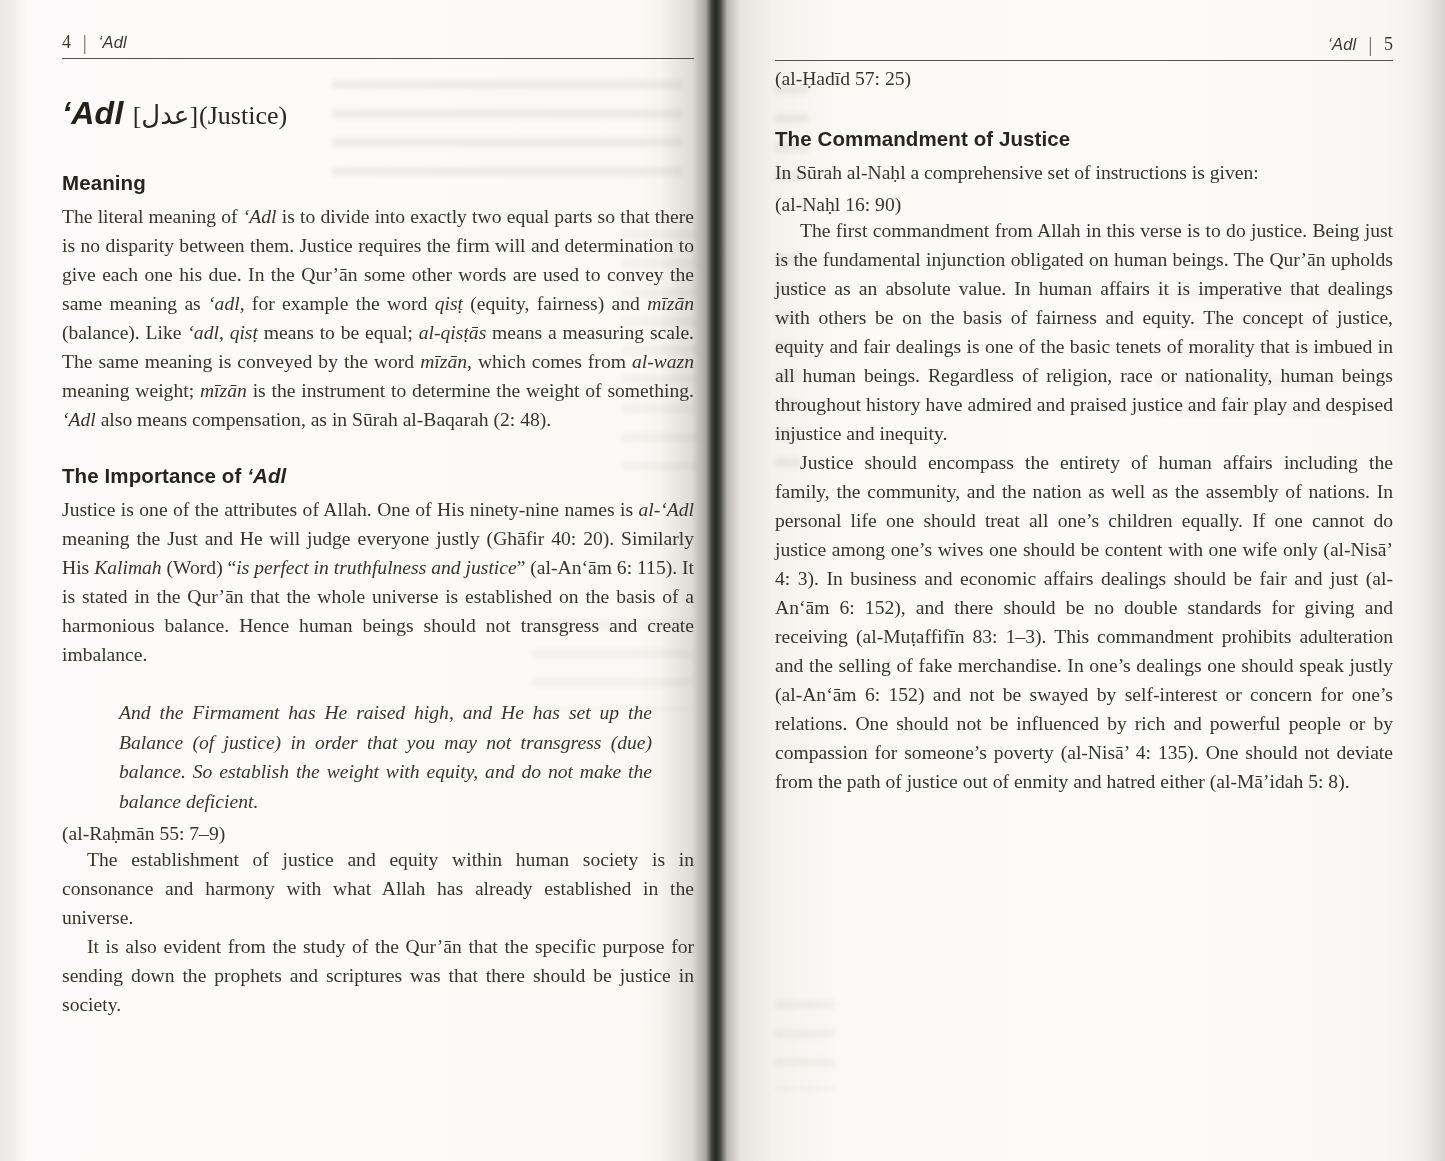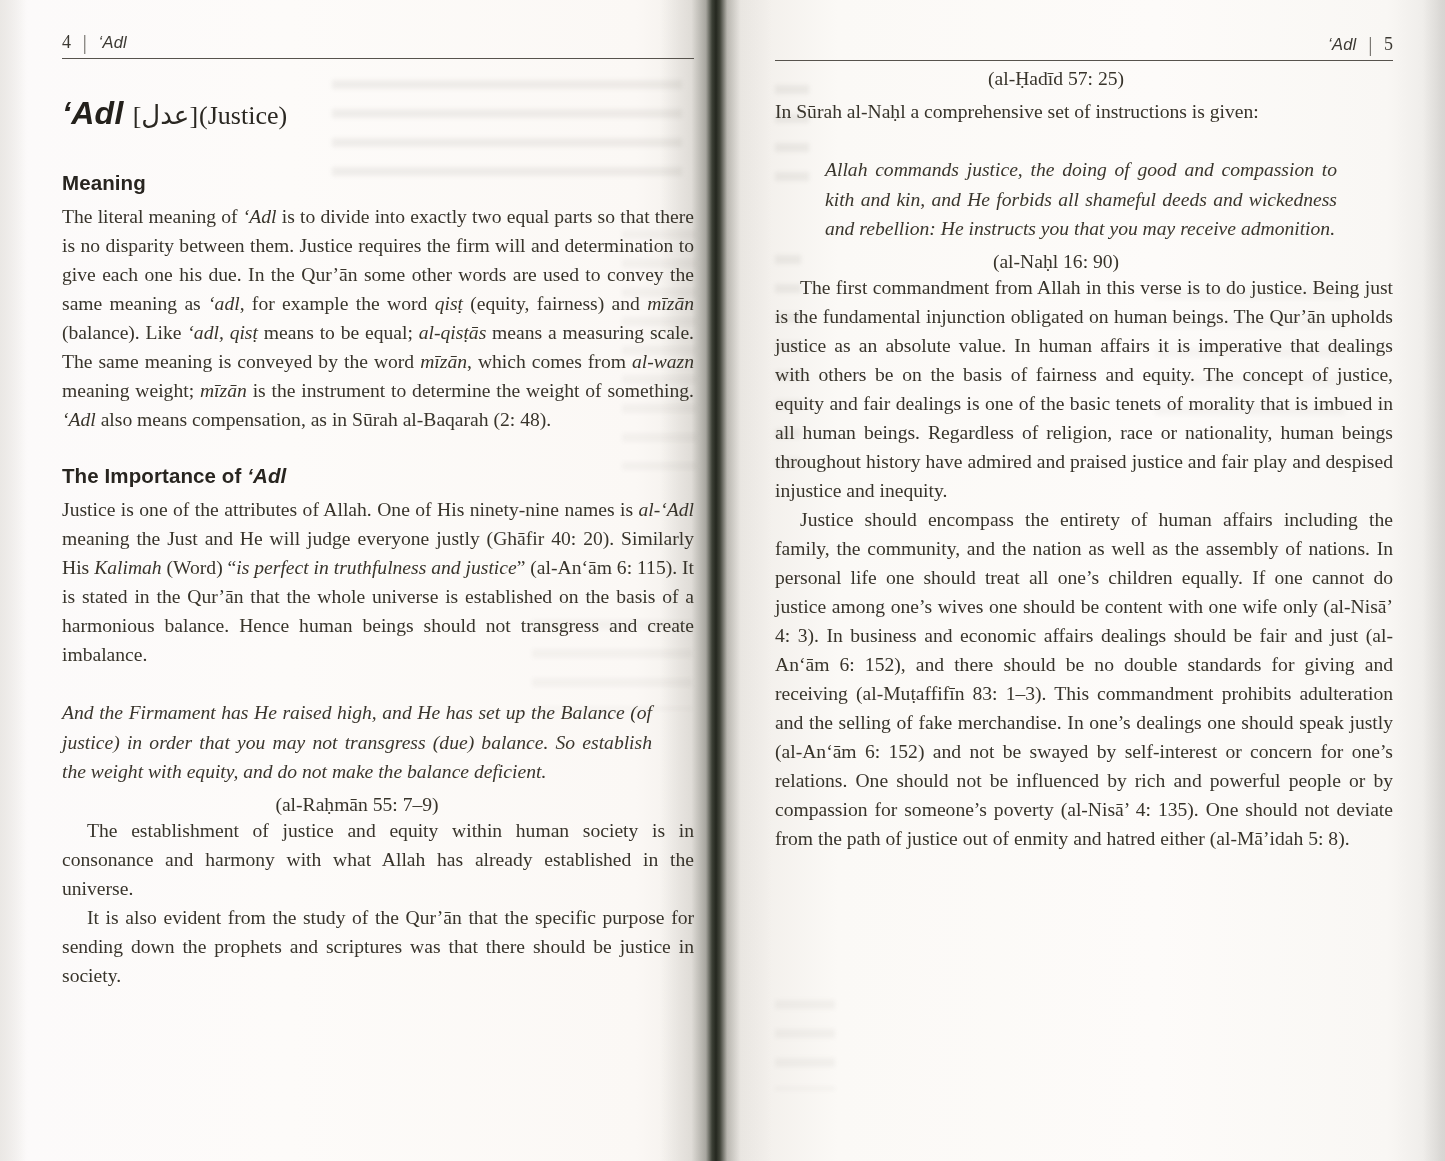--- a/index.html
+++ b/index.html
@@ -57,26 +57,26 @@
   .sec-head .it { font-style: italic; }
 
   p.body {
     font-size: 19.6px; line-height: 29px; text-align: justify;
     color: #38342b; margin-top: 7px;
   }
   p.body .it { font-style: italic; }
   p.indent { text-indent: 25px; margin-top: 0; }
 
   .quote {
-    margin-top: 29px; margin-right: 42px;
+    margin-top: 29px; margin-left: 57px; margin-right: 42px;
     font-style: italic; font-size: 19.6px; line-height: 29.5px;
     text-align: justify; color: #3a362d;
   }
   .citation {
-    margin-top: 7px; margin-right: 42px; text-align: center;
+    margin-top: 7px; margin-right: 42px; text-align: left;
     font-size: 19.6px; color: #38342b;
   }
   .page-right .quote { margin-left: 50px; margin-right: 56px; }
   .page-right .citation { margin-right: 56px; }
 
   .mt-sec { margin-top: 30px; }
   .mt-par { margin-top: 29px; }
 
   
   .ghost {
@@ -146,23 +146,23 @@
     <div class="page-content">
       <div class="running-head">
         <span class="rh-title">‘Adl</span>
         <span class="rh-sep">|</span>
         <span>5</span>
       </div>
       <hr class="head-rule">
 
       <div class="citation">(al-Ḥadīd 57: 25)</div>
 
+      <h3 class="sec-head" style="margin-top:37px;">The Commandment of Justice</h3>
       <p class="body">In Sūrah al-Naḥl a comprehensive set of instructions is given:</p>
 
-      <div class="quote">Allah commands justice, the doing of good and compassion to kith and kin, and He forbids all shameful deeds and wickedness and rebellion: He instructs you that you may receive admonition.</div>
       <div class="citation">(al-Naḥl 16: 90)</div>
 
       <p class="body indent mt-par">The first commandment from Allah in this verse is to do justice. Being just is the fundamental injunction obligated on human beings. The Qur’ān upholds justice as an absolute value. In human affairs it is imperative that dealings with others be on the basis of fairness and equity. The concept of justice, equity and fair dealings is one of the basic tenets of morality that is imbued in all human beings. Regardless of religion, race or nationality, human beings throughout history have admired and praised justice and fair play and despised injustice and inequity.</p>
       <p class="body indent">Justice should encompass the entirety of human affairs including the family, the community, and the nation as well as the assembly of nations. In personal life one should treat all one’s children equally. If one cannot do justice among one’s wives one should be content with one wife only (al-Nisā’ 4: 3). In business and economic affairs dealings should be fair and just (al-An‘ām 6: 152), and there should be no double standards for giving and receiving (al-Muṭaffifīn 83: 1–3). This commandment prohibits adulteration and the selling of fake merchandise. In one’s dealings one should speak justly (al-An‘ām 6: 152) and not be swayed by self-interest or concern for one’s relations. One should not be influenced by rich and powerful people or by compassion for someone’s poverty (al-Nisā’ 4: 135). One should not deviate from the path of justice out of enmity and hatred either (al-Mā’idah 5: 8).</p>
     </div>
   </div>
 
 </div>
 
 </body></html>

